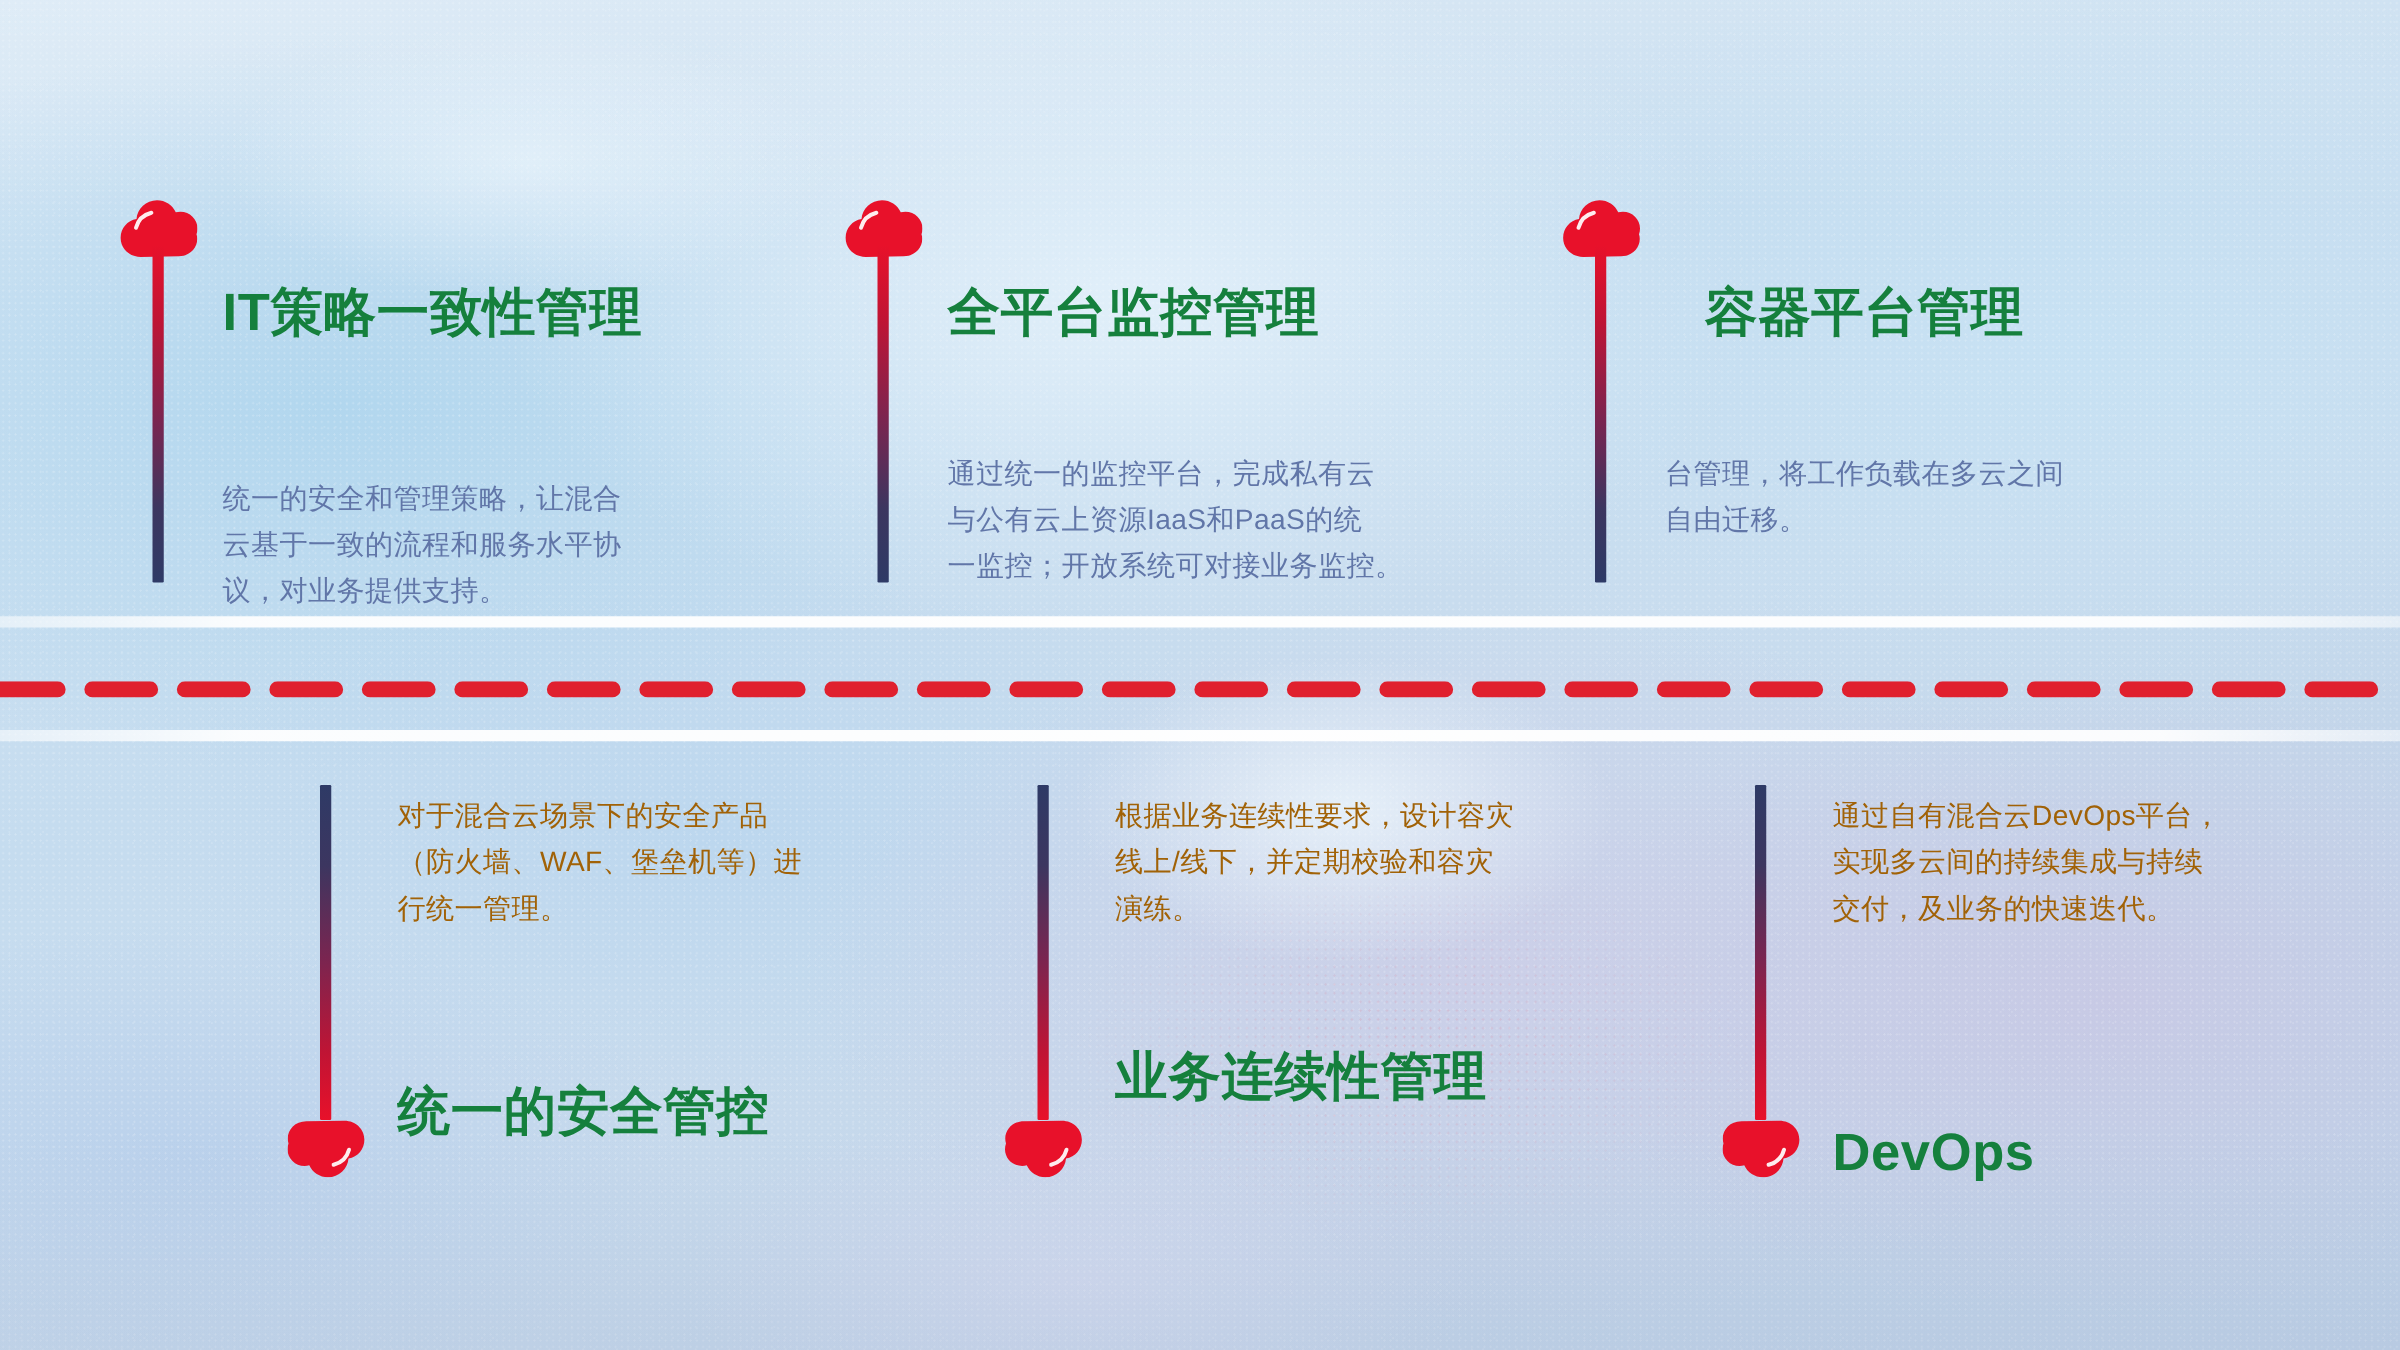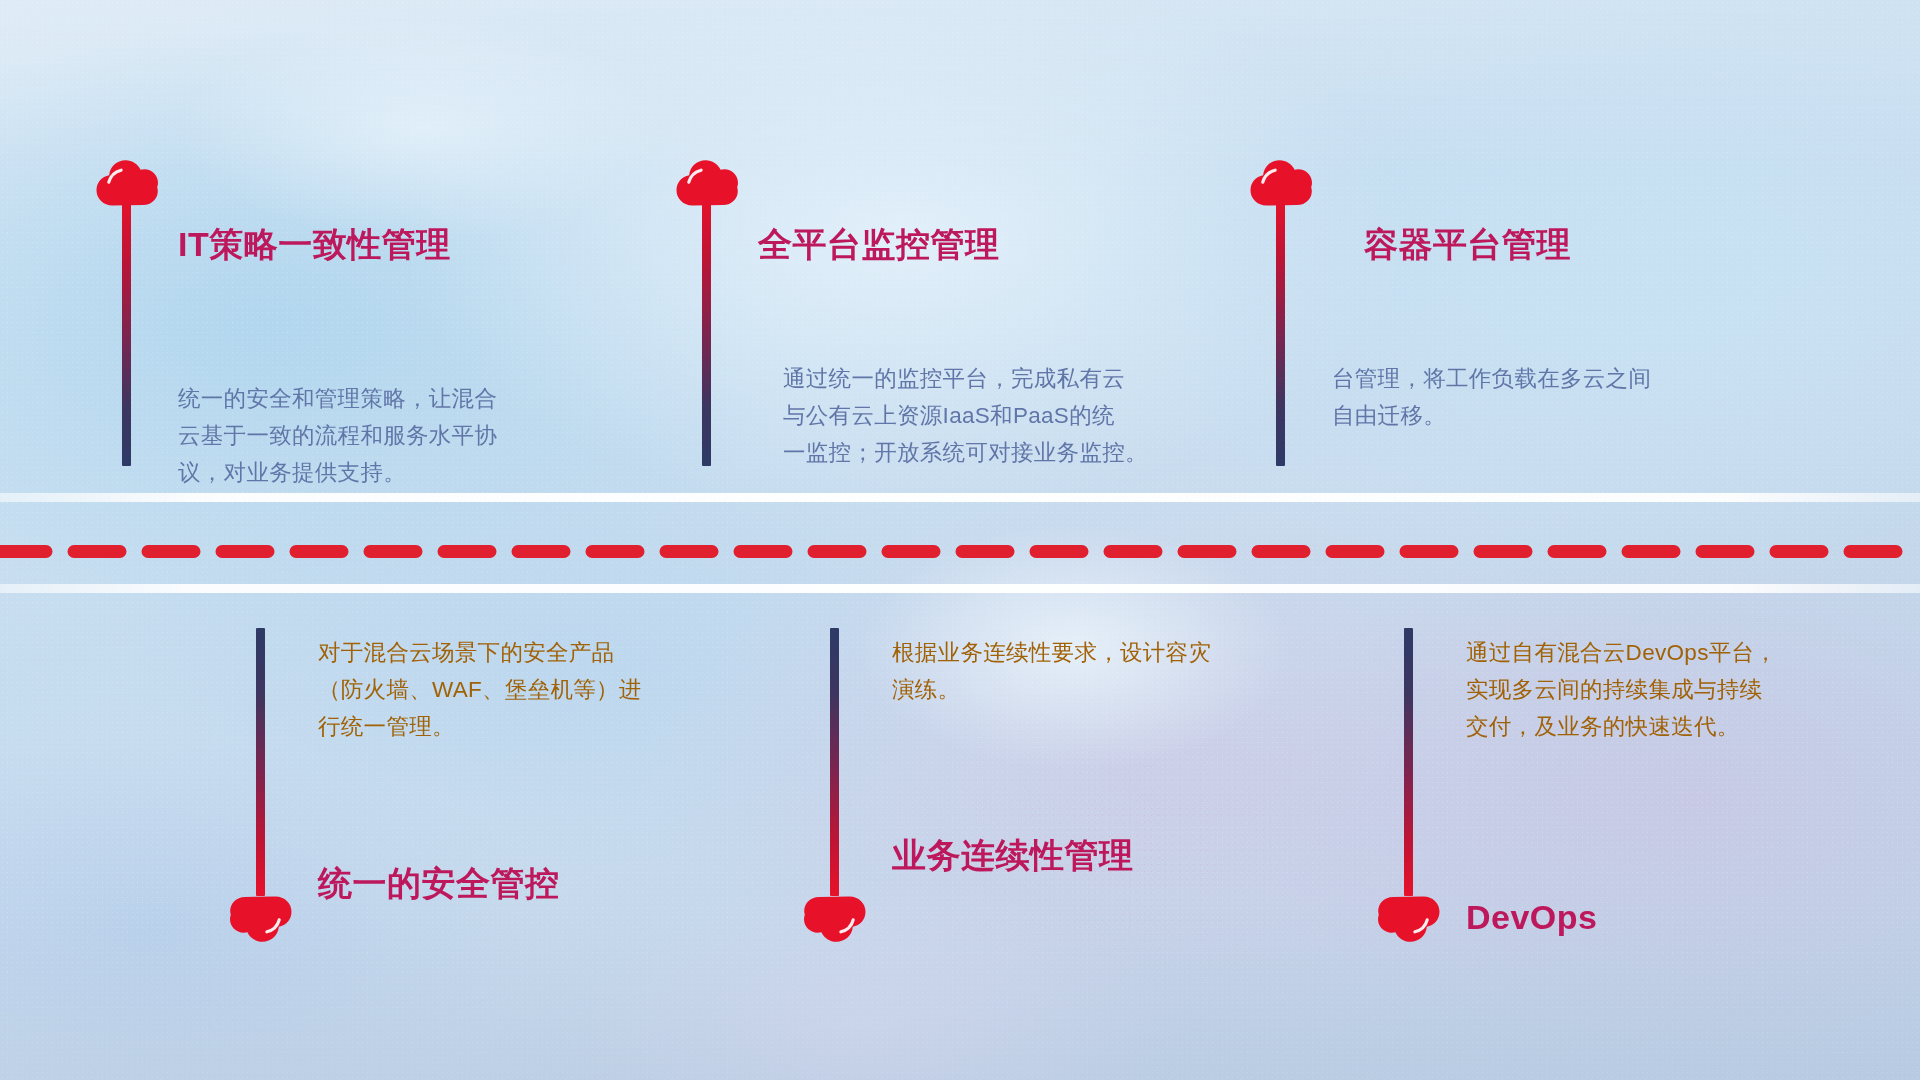--- a/index.html
+++ b/index.html
@@ -102,23 +102,23 @@
   .stem{
     position:absolute;
     width:9px;
     border-radius:1px;
   }
   .stem.down{ background:linear-gradient(180deg,#e8112a 0%, #c01434 22%, #7a2550 52%, #3c3660 78%, #2e3a66 100%); }
   .stem.up{   background:linear-gradient(180deg,#2e3a66 0%, #3c3660 24%, #7a2550 52%, #c01434 80%, #e8112a 100%); }
 
   .title{
     position:absolute;
-    font-size:34px;
+    font-size:42px;
     font-weight:700;
-    color:#be185d;
+    color:#15803d;
     letter-spacing:.5px;
     white-space:nowrap;
   }
 
   .body{
     position:absolute;
     font-size:22.5px;
     line-height:37px;
     color:#5b6b9c;
     width:360px;
@@ -167,21 +167,21 @@
 
   <div class="col" id="top-col-1">
     <div class="cloud" style="left:676px; top:160px;">
       <svg viewBox="0 0 62 46" xmlns="http://www.w3.org/2000/svg">
         <path d="M16.5 45.5C7.4 45.5 0.5 38.8 0.5 30.2c0-7.6 5.4-13.8 12.7-15 0.6-8.4 7.7-15 16.4-15 6.6 0 12.4 3.9 15 9.6 1.2-0.3 2.4-0.5 3.7-0.5 7.6 0 13.7 6 13.7 13.4 0 1.6-0.3 3.2-0.8 4.6 0.4 1.2 0.6 2.5 0.6 3.9 0 7.1-5.9 13.8-14.9 13.8z" fill="#e8112a"></path>
         <path d="M12.8 22.2c1.6-6.0 6.3-10.5 12.3-12.0" fill="none" stroke="#ffffff" stroke-width="3.2" stroke-linecap="round" opacity="0.92"></path>
       </svg>
     </div>
     <div class="stem down" style="left:702px; top:196px; height:270px;"></div>
     <div class="title" style="left:758px; top:222px;">全平台监控管理</div>
-    <div class="body top-col" style="left:758px; top:360px; width:440px;margin-left:25px;">
+    <div class="body top-col" style="left:758px; top:360px; width:440px;">
       <span class="nowrapline">通过统一的监控平台，完成私有云</span>
       <span class="nowrapline">与公有云上资源IaaS和PaaS的统</span>
       <span class="nowrapline">一监控；开放系统可对接业务监控。</span>
     </div>
   </div>
 
   <div class="col" id="top-col-2">
     <div class="cloud" style="left:1250px; top:160px;">
       <svg viewBox="0 0 62 46" xmlns="http://www.w3.org/2000/svg">
         <path d="M16.5 45.5C7.4 45.5 0.5 38.8 0.5 30.2c0-7.6 5.4-13.8 12.7-15 0.6-8.4 7.7-15 16.4-15 6.6 0 12.4 3.9 15 9.6 1.2-0.3 2.4-0.5 3.7-0.5 7.6 0 13.7 6 13.7 13.4 0 1.6-0.3 3.2-0.8 4.6 0.4 1.2 0.6 2.5 0.6 3.9 0 7.1-5.9 13.8-14.9 13.8z" fill="#e8112a"></path>
@@ -218,20 +218,21 @@
       <svg viewBox="0 0 62 46" xmlns="http://www.w3.org/2000/svg">
         <path d="M16.5 45.5C7.4 45.5 0.5 38.8 0.5 30.2c0-7.6 5.4-13.8 12.7-15 0.6-8.4 7.7-15 16.4-15 6.6 0 12.4 3.9 15 9.6 1.2-0.3 2.4-0.5 3.7-0.5 7.6 0 13.7 6 13.7 13.4 0 1.6-0.3 3.2-0.8 4.6 0.4 1.2 0.6 2.5 0.6 3.9 0 7.1-5.9 13.8-14.9 13.8z" fill="#e8112a"></path>
         <path d="M12.8 22.2c1.6-6.0 6.3-10.5 12.3-12.0" fill="none" stroke="#ffffff" stroke-width="3.2" stroke-linecap="round" opacity="0.92"></path>
       </svg>
     </div>
   </div>
 
   <div class="col" id="bot-col-1">
     <div class="body bot-col" style="left:892px; top:634px; width:430px;">
       <span class="nowrapline">根据业务连续性要求，设计容灾</span>
+      <span class="nowrapline">线上/线下，并定期校验和容灾</span>
       <span class="nowrapline">演练。</span>
     </div>
     <div class="stem up" style="left:830px; top:628px; height:268px;"></div>
     <div class="title" style="left:892px; top:833px;">业务连续性管理</div>
     <div class="cloud flip" style="left:804px; top:896px;">
       <svg viewBox="0 0 62 46" xmlns="http://www.w3.org/2000/svg">
         <path d="M16.5 45.5C7.4 45.5 0.5 38.8 0.5 30.2c0-7.6 5.4-13.8 12.7-15 0.6-8.4 7.7-15 16.4-15 6.6 0 12.4 3.9 15 9.6 1.2-0.3 2.4-0.5 3.7-0.5 7.6 0 13.7 6 13.7 13.4 0 1.6-0.3 3.2-0.8 4.6 0.4 1.2 0.6 2.5 0.6 3.9 0 7.1-5.9 13.8-14.9 13.8z" fill="#e8112a"></path>
         <path d="M12.8 22.2c1.6-6.0 6.3-10.5 12.3-12.0" fill="none" stroke="#ffffff" stroke-width="3.2" stroke-linecap="round" opacity="0.92"></path>
       </svg>
     </div>

